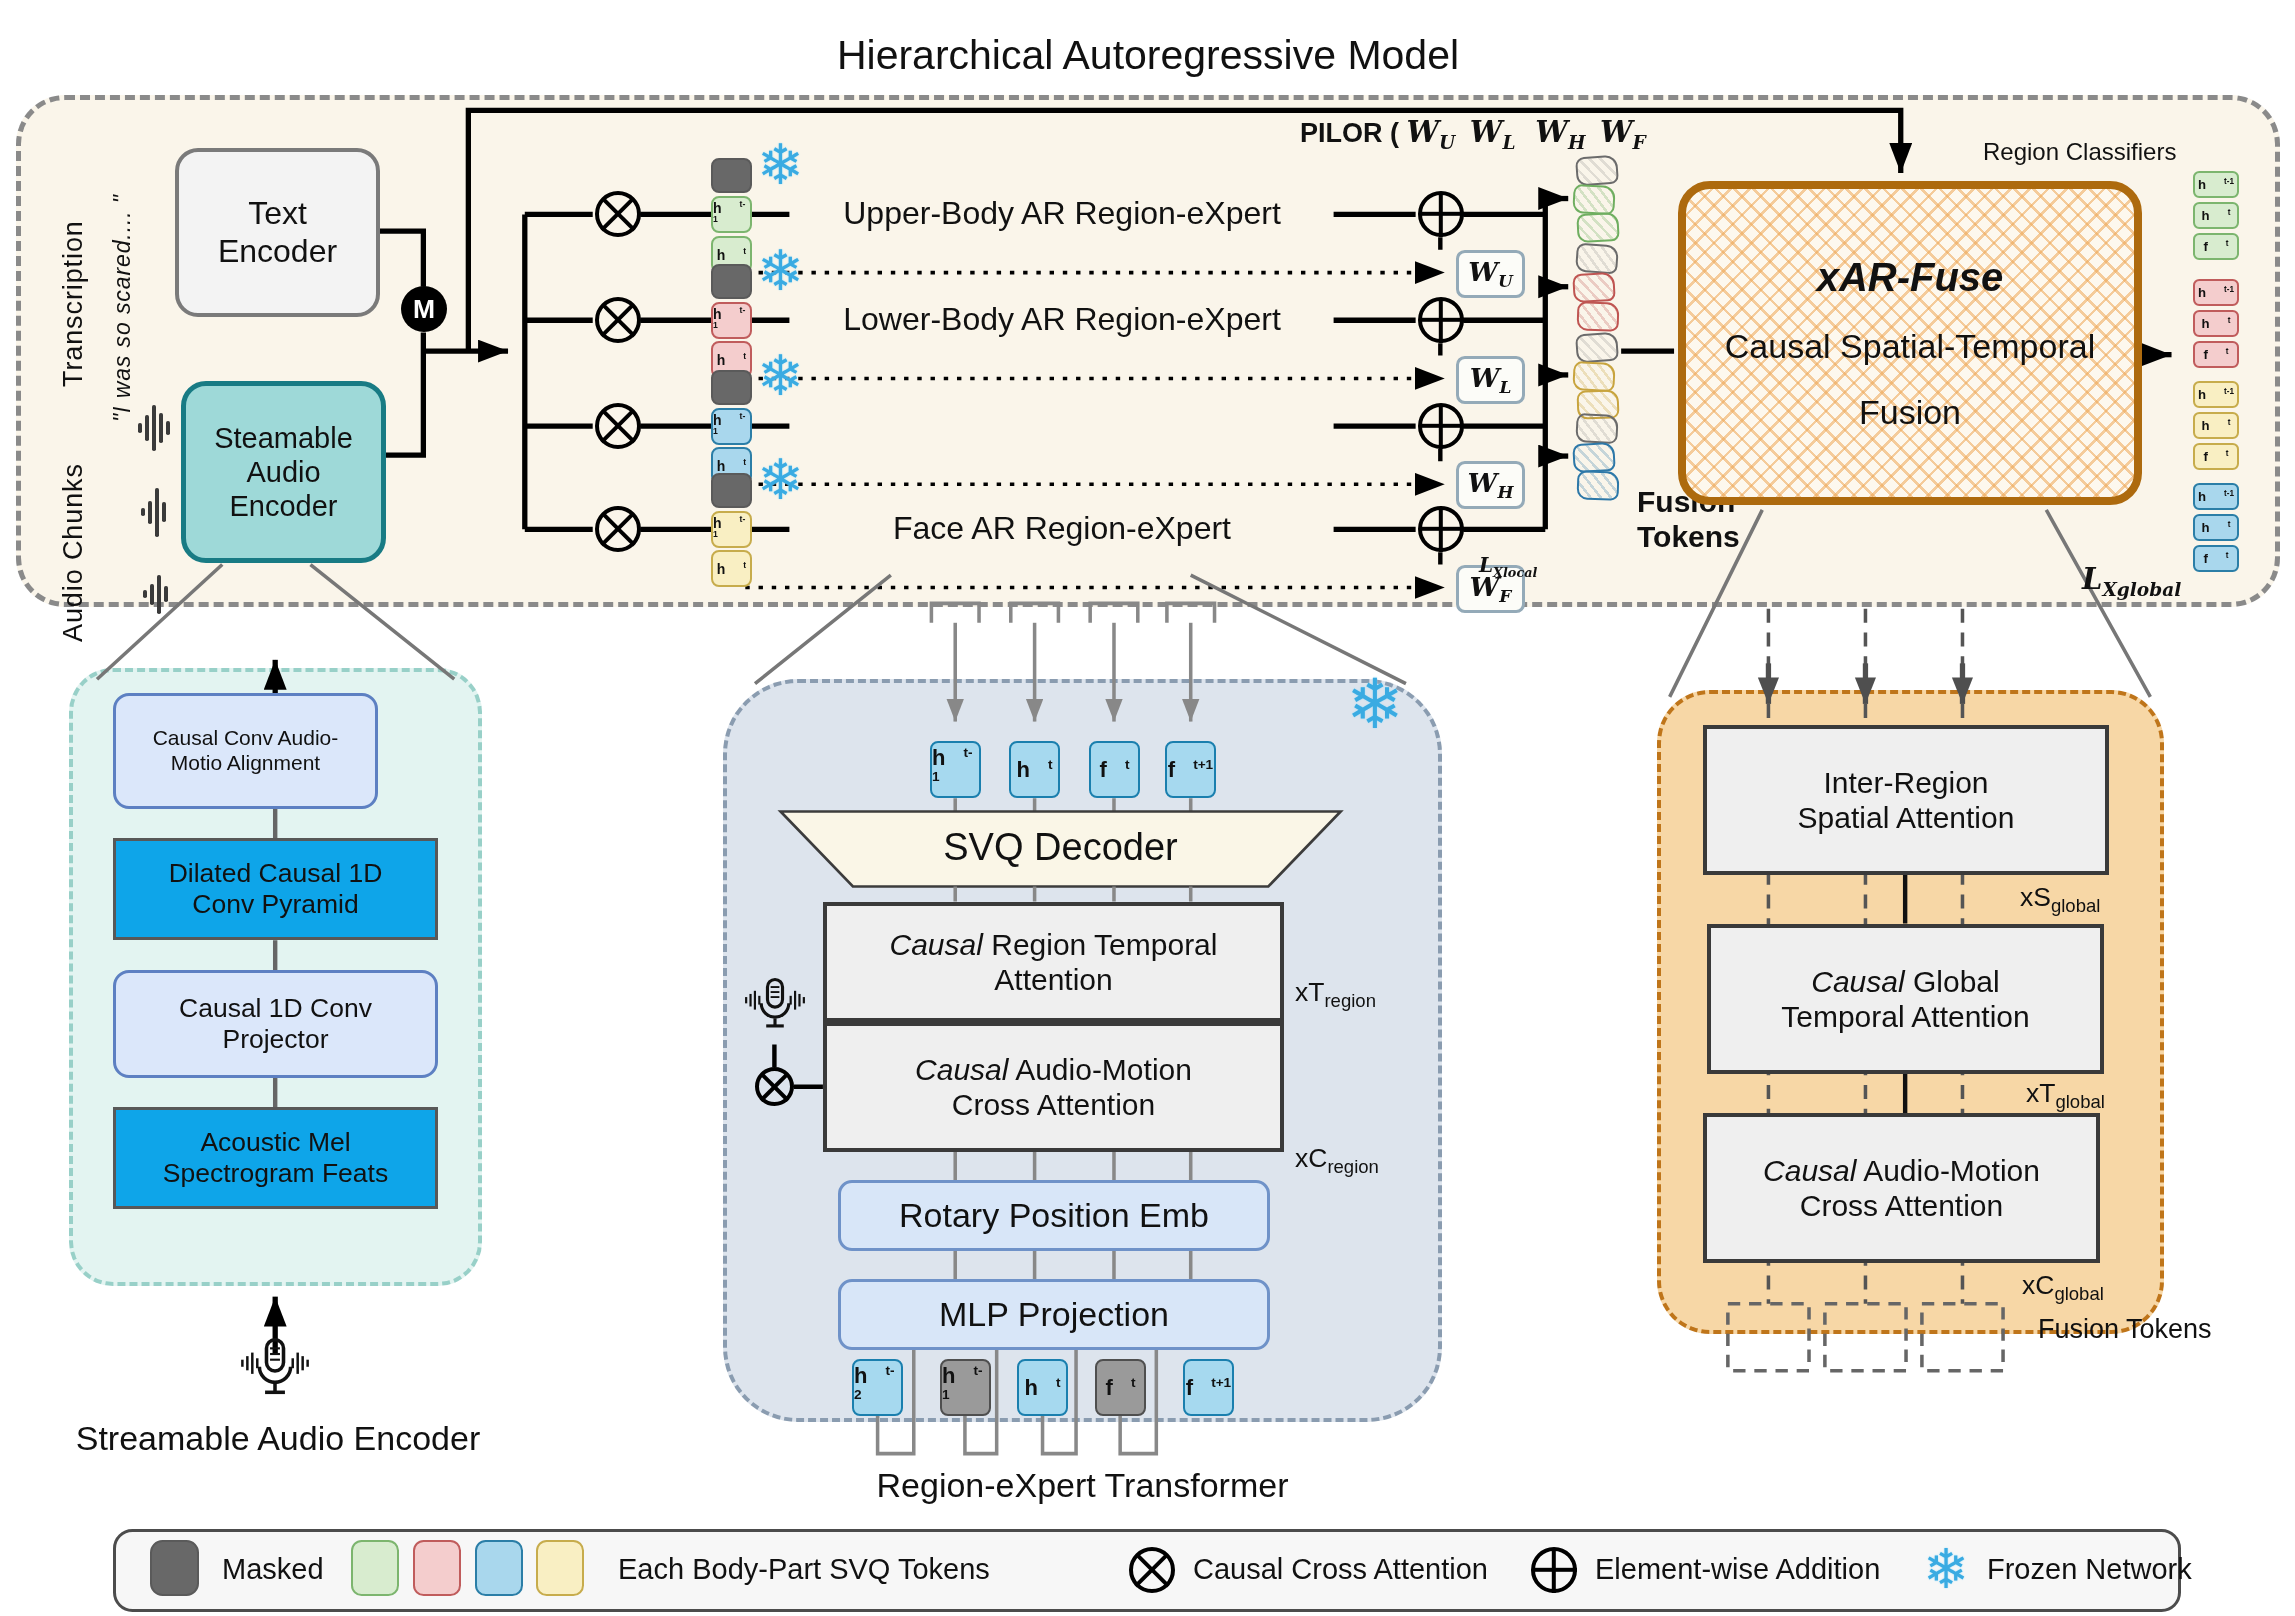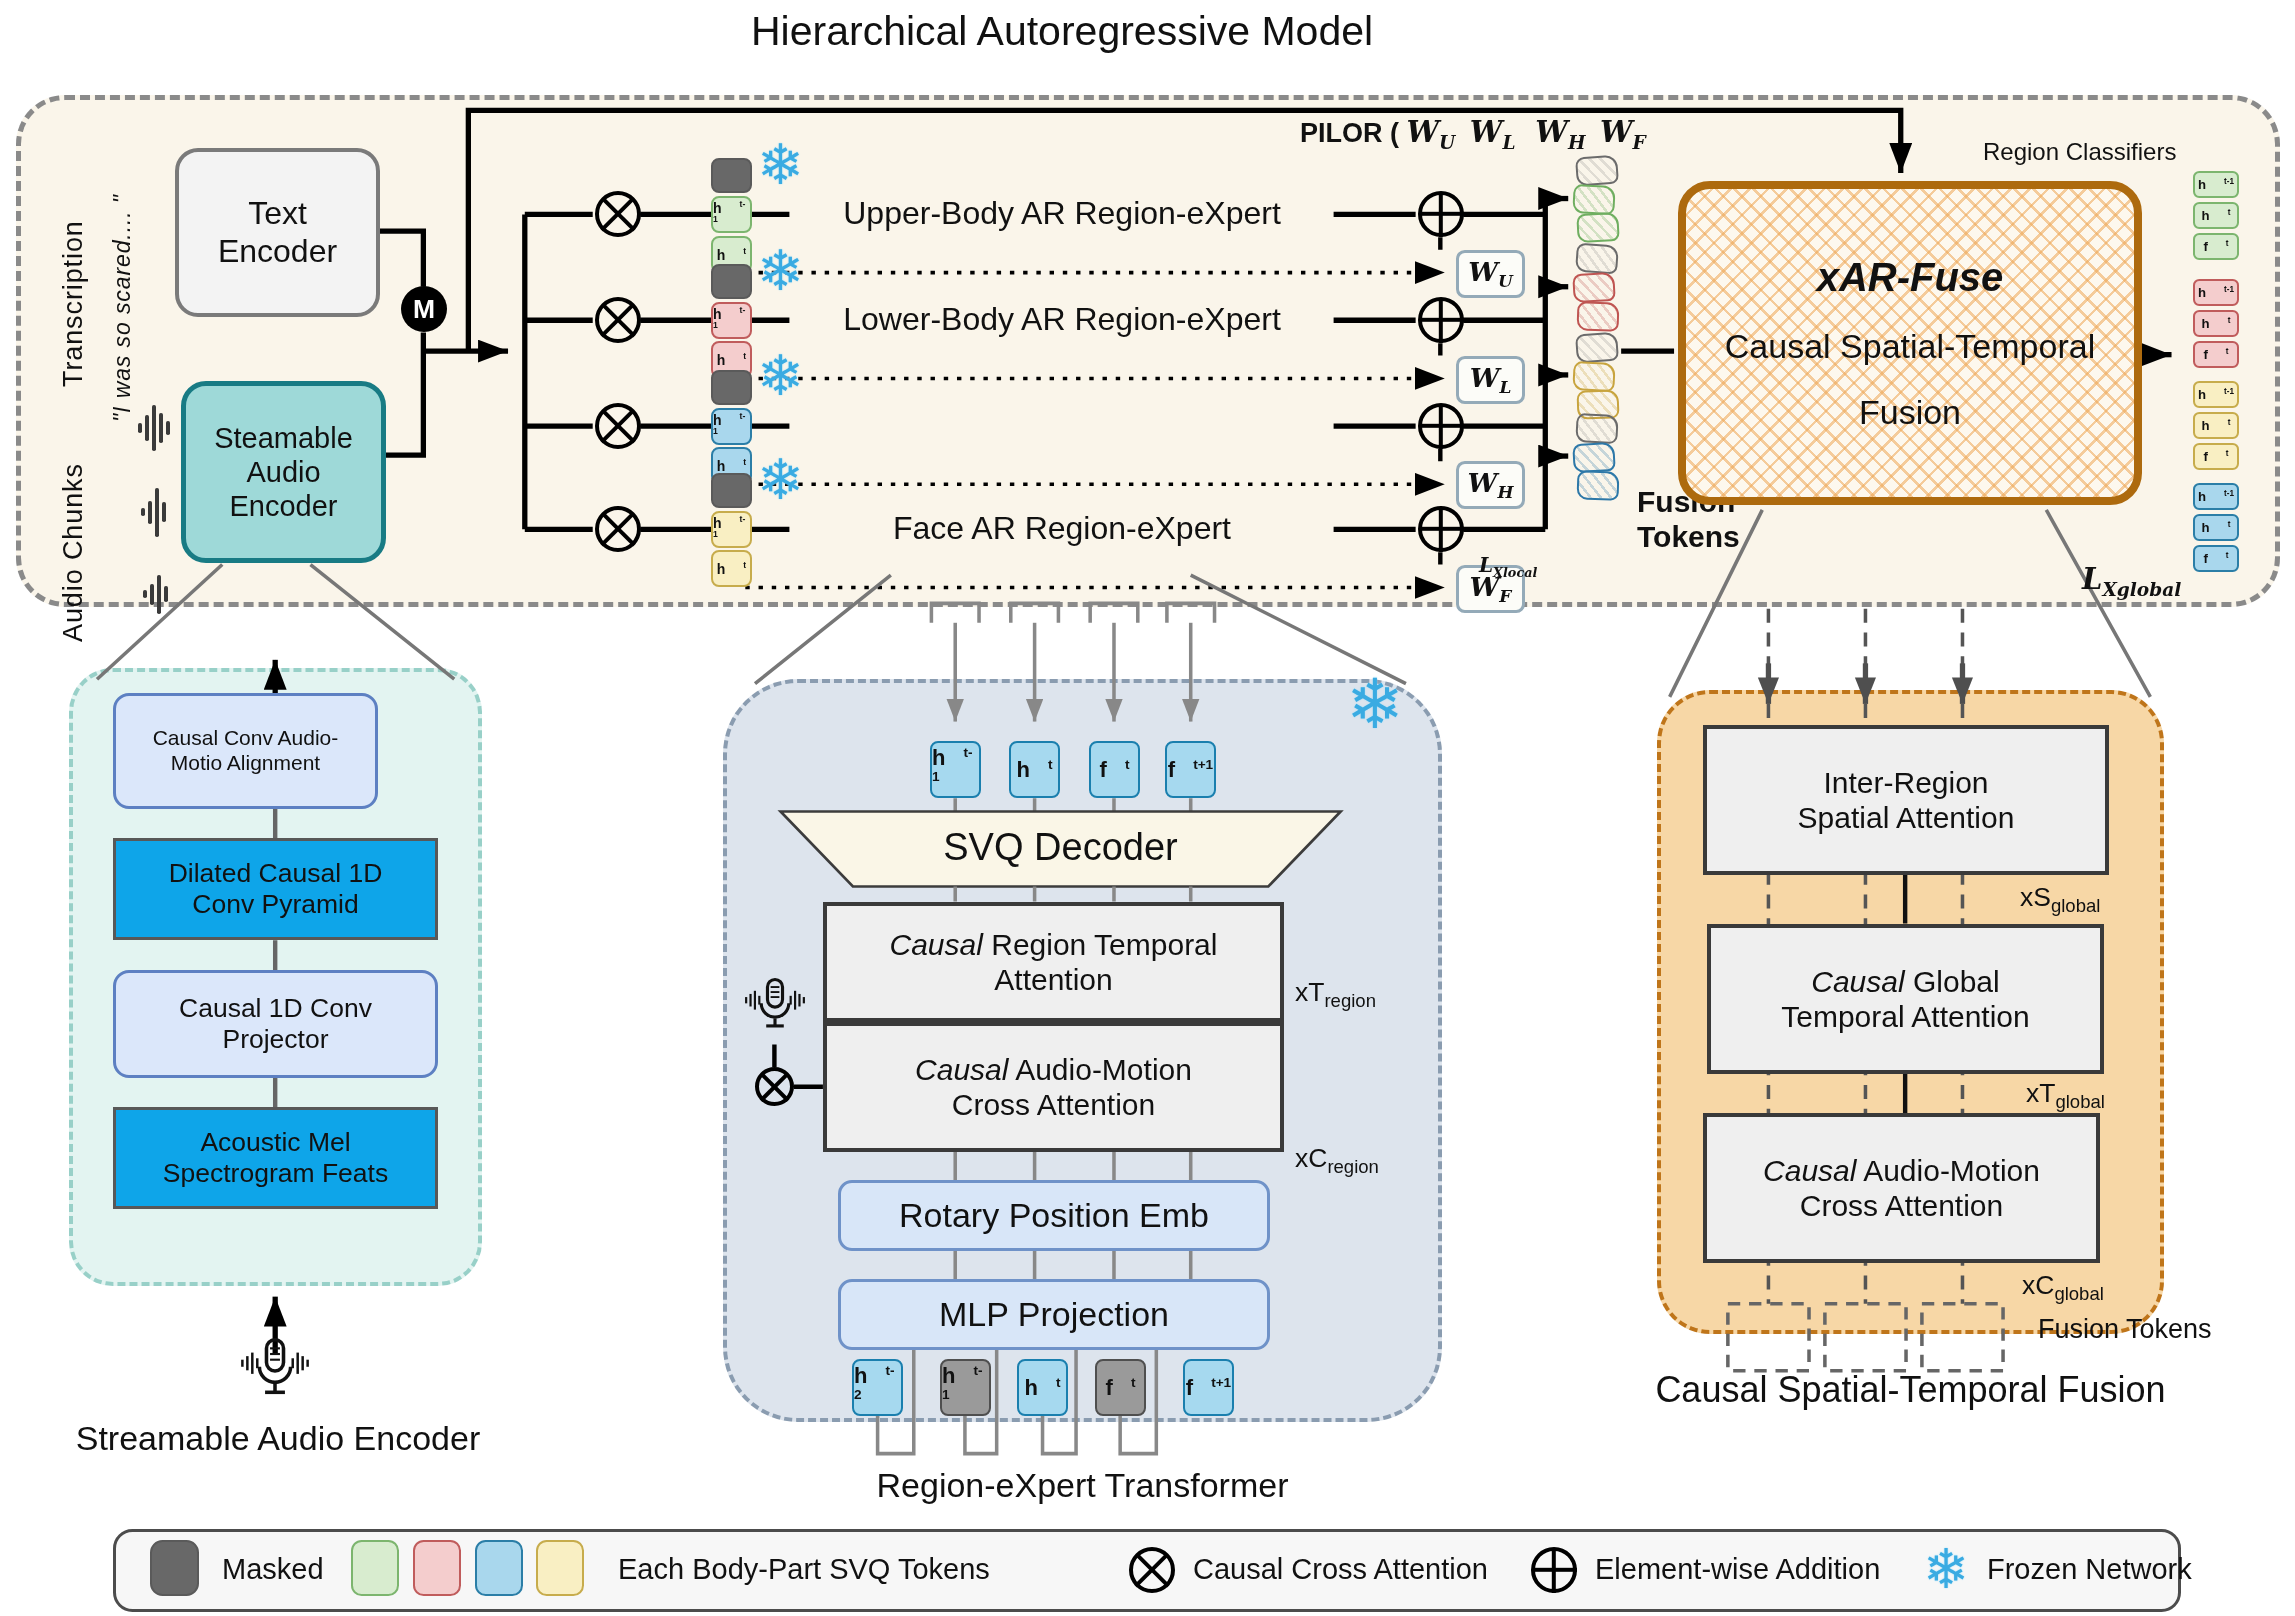--- a/index.html
+++ b/index.html
@@ -132,21 +132,21 @@
     <path d="M2115 752 V798" stroke="#4f4f4f" stroke-width="6" fill="none" marker-end="url(#mDG)"></path>
     <path d="M2225 752 V798" stroke="#4f4f4f" stroke-width="6" fill="none" marker-end="url(#mDG)"></path>
     <path d="M2160 992 V1047 M2160 1217 V1262" stroke="#111" stroke-width="5" fill="none"></path>
     <rect x="1959" y="1478" width="92" height="76" fill="none" stroke="#666" stroke-width="4" stroke-dasharray="14 10"></rect>
     <rect x="2069" y="1478" width="92" height="76" fill="none" stroke="#666" stroke-width="4" stroke-dasharray="14 10"></rect>
     <rect x="2179" y="1478" width="92" height="76" fill="none" stroke="#666" stroke-width="4" stroke-dasharray="14 10"></rect>
   </svg>
 
   <div class="layer">
 
-    <div class="lbl" style="left:751px;top:8px;width:794px;font-size:41px;font-weight:500;">Hierarchical Autoregressive Model</div>
+    <div class="lbl" style="left:751px;top:32px;width:794px;font-size:41px;font-weight:500;text-align:center;">Hierarchical Autoregressive Model</div>
 
     <div class="lbl vert" style="left:58px;top:185px;height:238px;width:39px;font-size:27px;">Transcription</div>
     <div class="lbl vert" style="left:58px;top:425px;height:256px;width:39px;font-size:27px;">Audio Chunks</div>
     <div class="lbl vert" style="left:109px;top:176px;height:265px;width:32px;font-size:23px;font-style:italic;">"I was so scared.... "</div>
 
     <div class="bx pre" style="left:175px;top:148px;width:205px;height:169px;background:#f3f3f3;border:4.4px solid #7a7a7a;border-radius:23px;font-size:32px;">Text
 Encoder</div>
     <div class="bx pre" style="left:181px;top:381px;width:205px;height:182px;background:#9ed9d8;border:5.3px solid #187b84;border-radius:25px;font-size:29px;">Steamable
 Audio
 Encoder</div>
@@ -431,21 +431,20 @@
     </div>
     <div class="lbl" style="left:2026px;top:1078px;font-size:26.5px;">
       <span>xT</span><sub style="font-size:70%">global</sub></div>
     <div class="bx attnbox" style="left:1703px;top:1113px;width:397px;height:150px;font-size:30px;">
       <div><i>Causal</i><span> Audio-Motion</span></div>
       <div>Cross Attention</div>
     </div>
     <div class="lbl" style="left:2022px;top:1270px;font-size:26.5px;">
       <span>xC</span><sub style="font-size:70%">global</sub></div>
     <div class="lbl" style="left:2038px;top:1314px;font-size:27px;">Fusion Tokens</div>
-    <div class="lbl" style="left:1639px;top:1369px;width:543px;text-align:center;font-size:36px;">Causal Spatial-Temporal Fusion</div>
 
     <div class="tk c-dk" style="left:150px;top:1540px;width:49px;height:56px;border-radius:12.4px;"></div>
     <div class="lbl" style="left:222px;top:1553px;font-size:29px;">Masked</div>
     <div class="tk c-green" style="left:351px;top:1540px;width:48px;height:56px;border-radius:10.6px;"></div>
     <div class="tk c-red" style="left:413px;top:1540px;width:48px;height:56px;border-radius:10.6px;"></div>
     <div class="tk c-blue" style="left:475px;top:1540px;width:48px;height:56px;border-radius:10.6px;"></div>
     <div class="tk c-yellow" style="left:536px;top:1540px;width:48px;height:56px;border-radius:10.6px;"></div>
     <div class="lbl" style="left:618px;top:1553px;font-size:29px;">Each Body-Part SVQ Tokens</div>
     <div class="op otimes onlegend" style="left:1129px;top:1547px;width:46px;height:46px;"></div>
     <div class="lbl" style="left:1193px;top:1553px;font-size:29px;">Causal Cross Attention</div>

